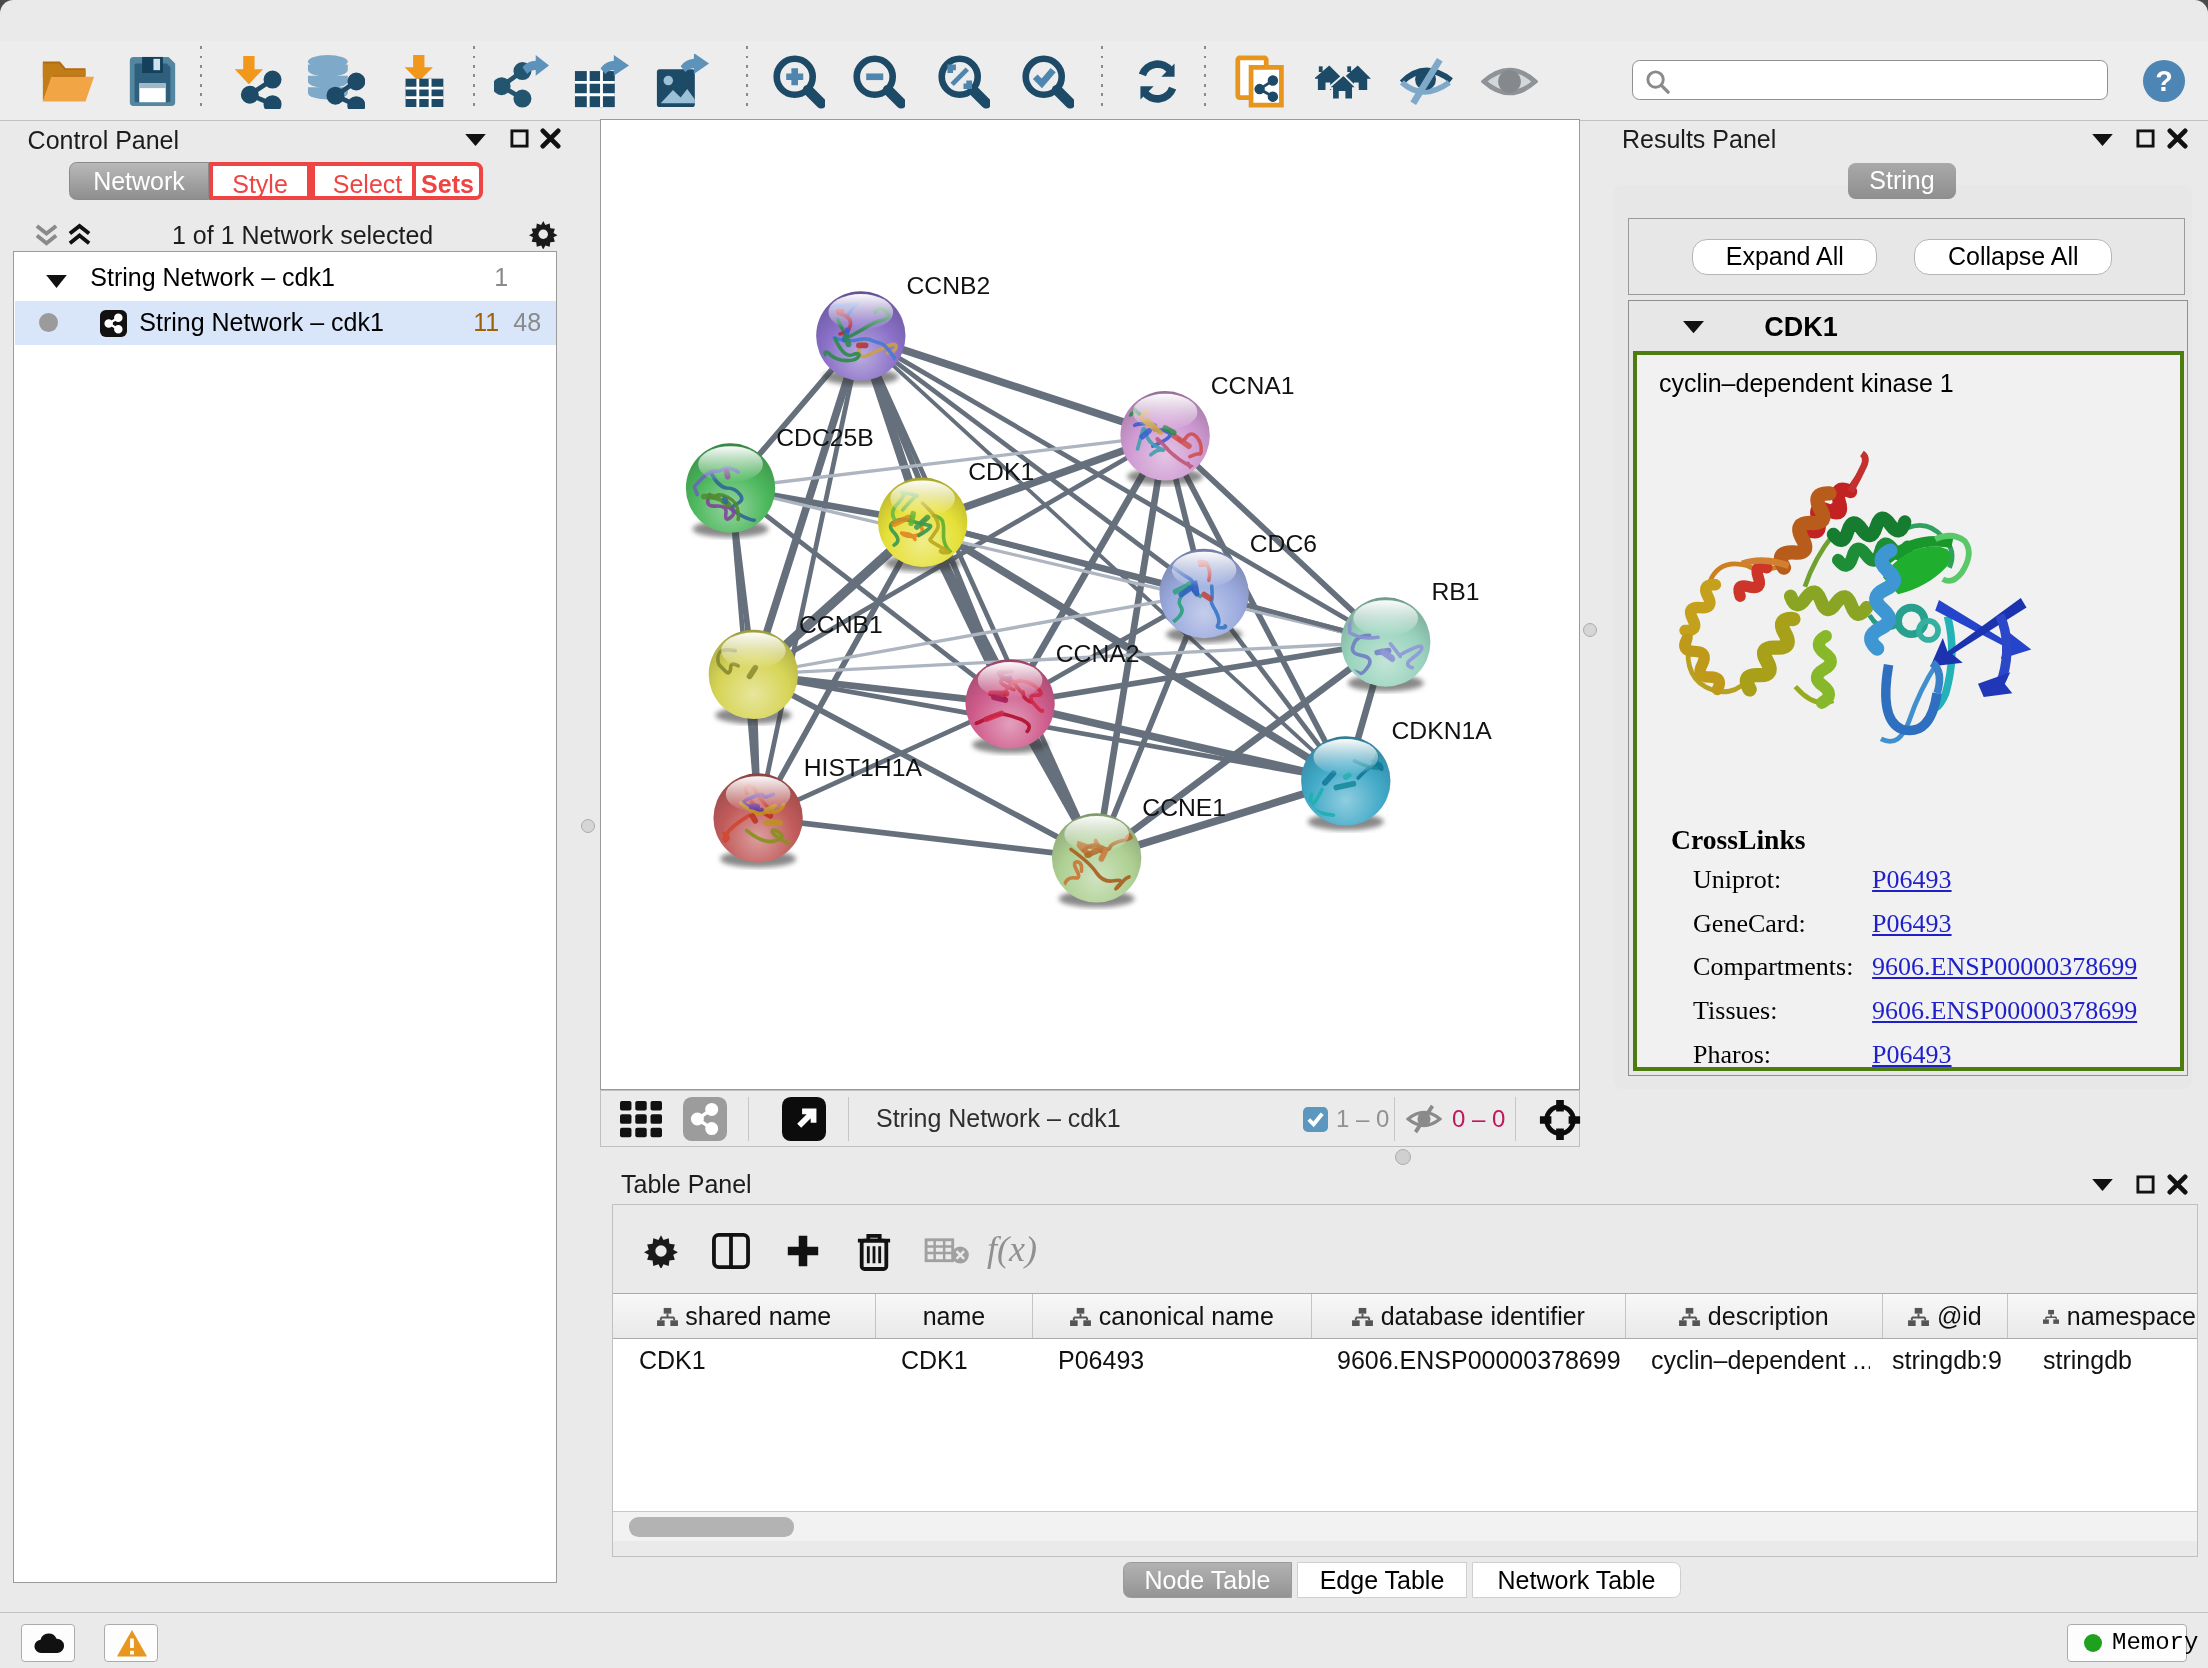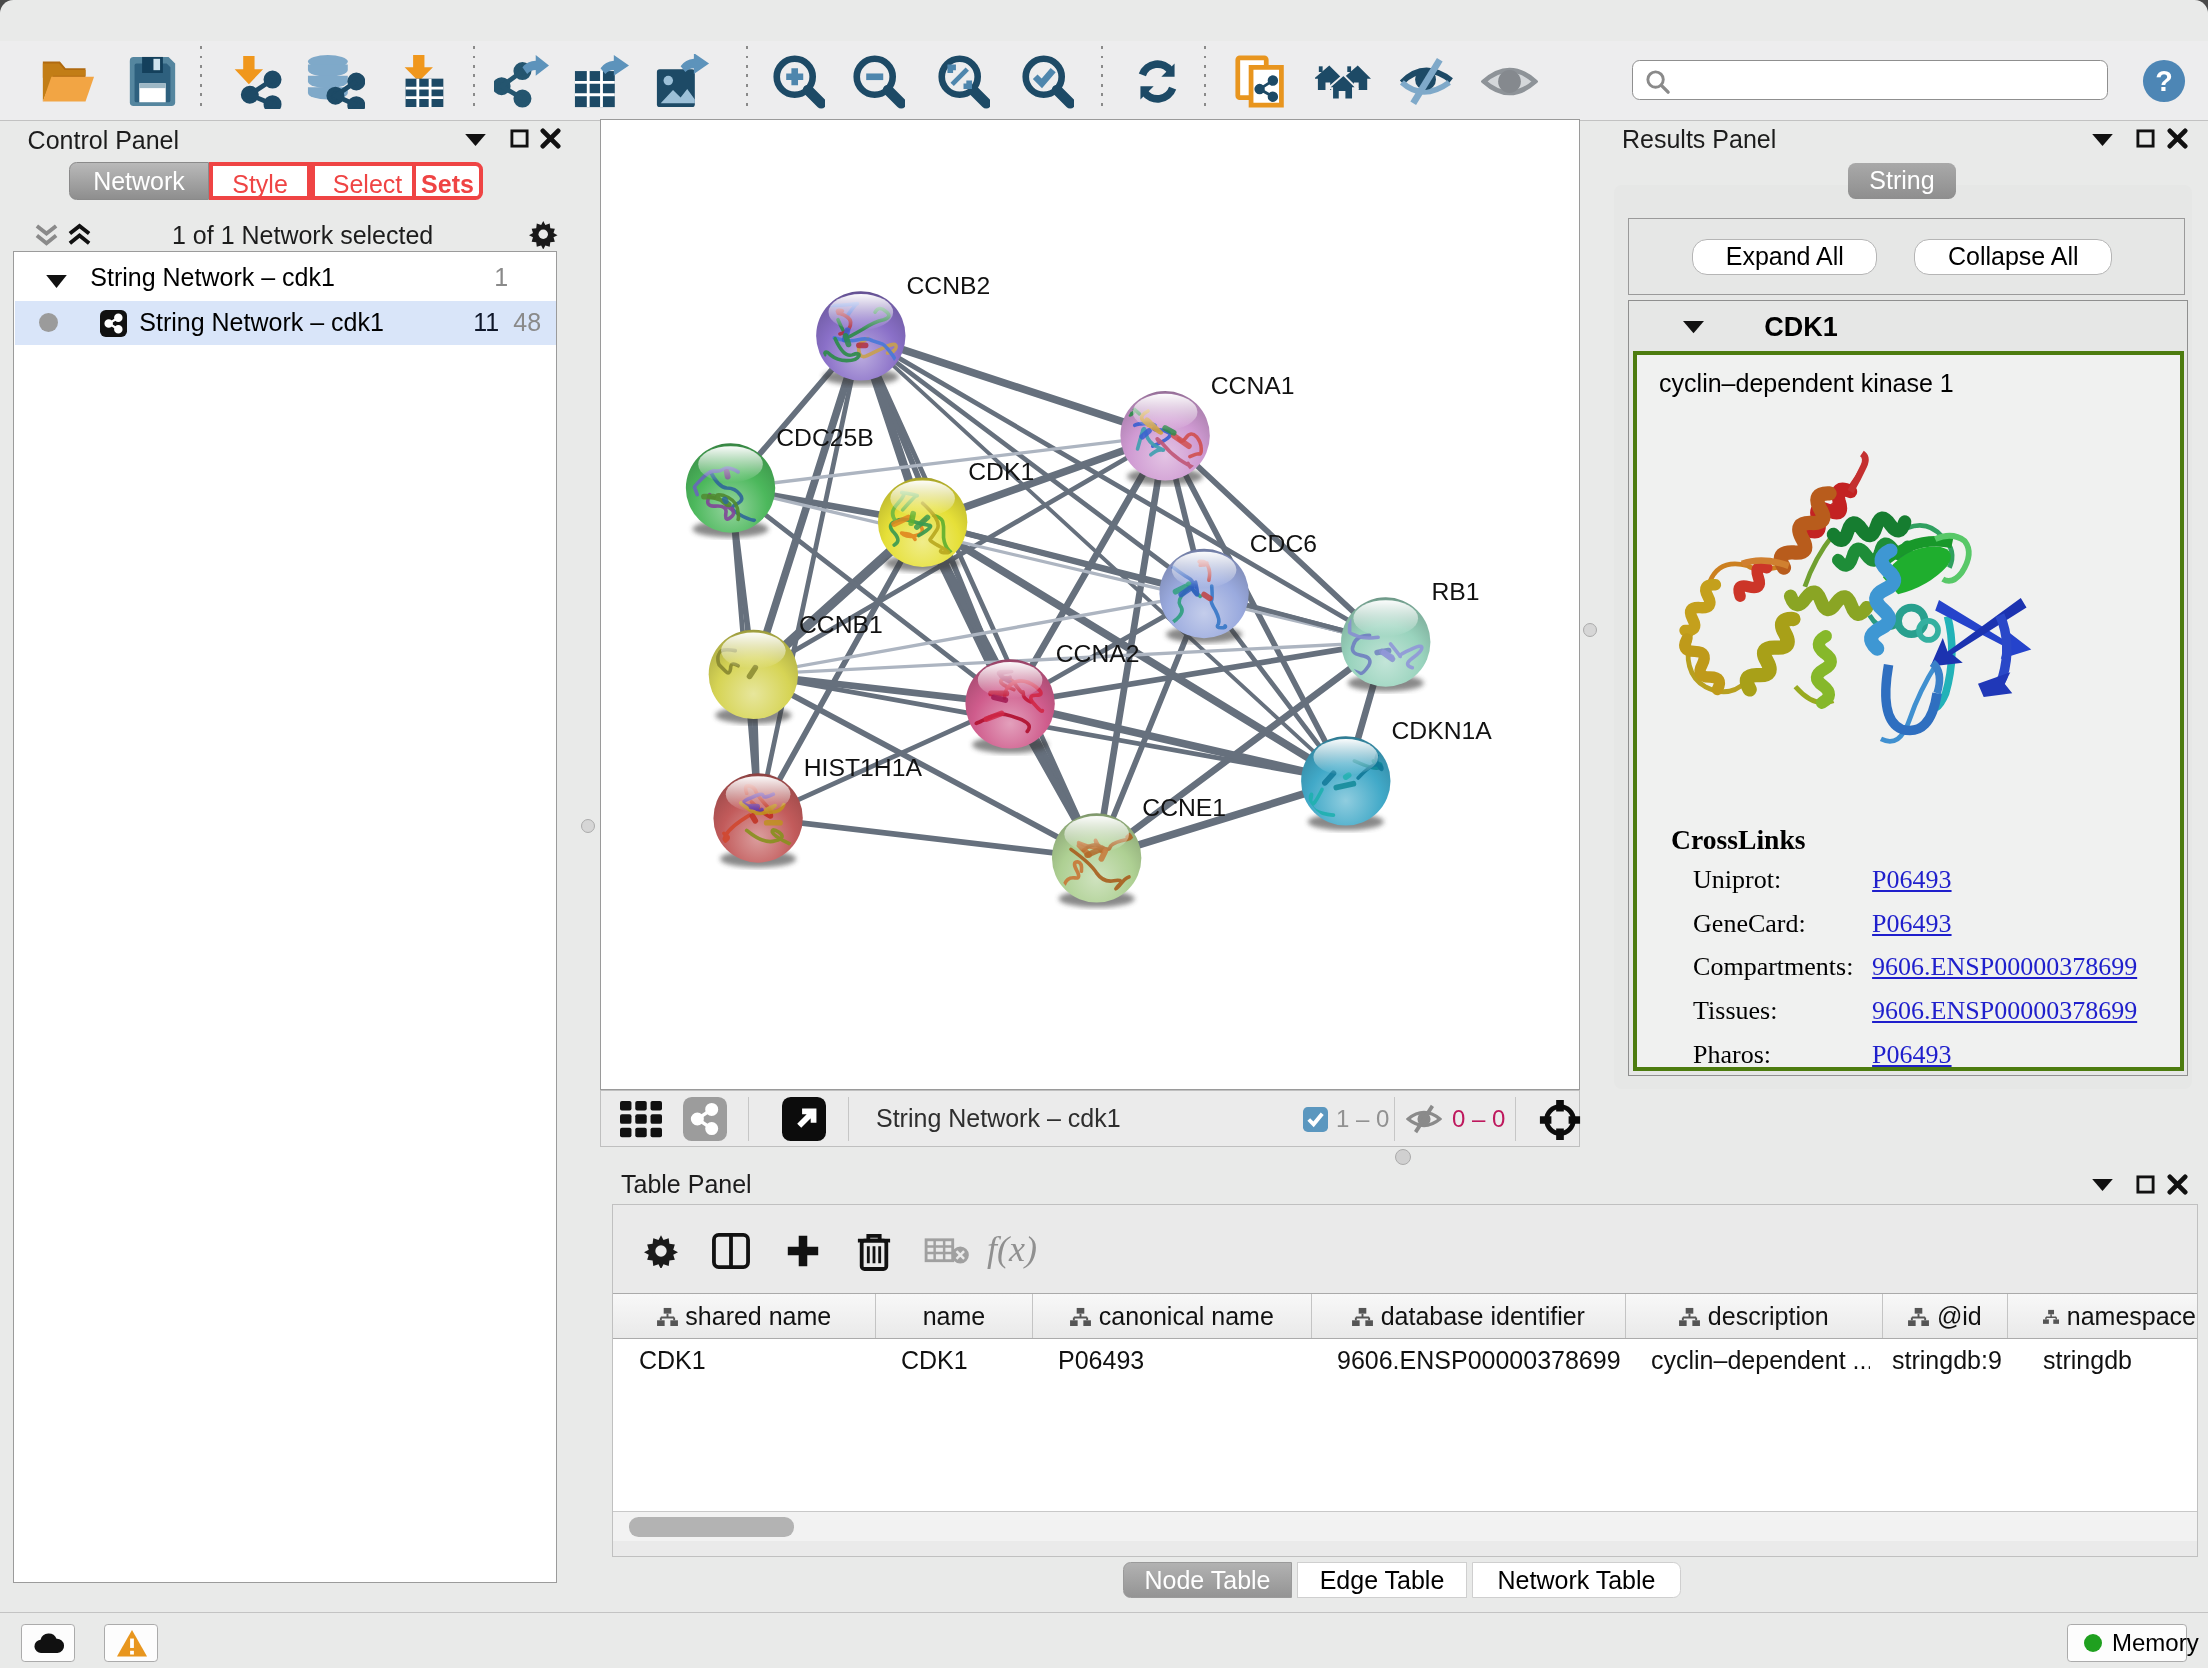--- a/index.html
+++ b/index.html
@@ -283,21 +283,21 @@
         <svg class="pico" style="left:85px;top:8.6px;" width="27" height="27" viewBox="0 0 28 28">
           <rect x="0" y="0" width="28" height="28" rx="6" fill="#111"></rect>
           <g fill="#fff" stroke="#fff" stroke-width="2.4">
             <circle cx="19" cy="8" r="3.2"></circle>
               <circle cx="9" cy="14" r="3.2"></circle>
               <circle cx="19" cy="20" r="3.2"></circle>
             <path d="M19 8 9 14 19 20" fill="none"></path>
           </g>
         </svg>
         <div style="position:absolute; left:124px; top:6.7px; font-size:25px;">String Network – cdk1</div>
-        <div style="position:absolute; left:458px; top:6.7px; font-size:25px; color:#0f172a;">11</div>
+        <div style="position:absolute; left:458px; top:6.7px; font-size:25px; color:#a16207;">11</div>
         <div style="position:absolute; left:498px; top:6.7px; font-size:25px; color:#8a8a8a;">48</div>
       </div>
     </div>
   </div>
 
   <div id="netview">
 <svg id="netsvg" style="position:absolute;left:0;top:0;" width="978" height="969" viewBox="0 0 1028 1019">
 <defs>
 <radialGradient id="gB2" cx="0.5" cy="0.72" r="0.75">
             <stop offset="0" stop-color="#bbacdf"></stop>
@@ -846,19 +846,19 @@
         <path d="M9 22 a7 7 0 0 1 -1 -14 a9 9 0 0 1 17 -1 a6.5 6.5 0 0 1 1 15 z" fill="#111"></path>
       </svg>
     </div>
     <div class="sbtn" style="left:104px; width:54px;">
       <svg style="position:absolute;left:10.5px;top:4.8px;" width="32" height="28.5" viewBox="0 0 34 30">
         <path d="M17 1 L33 29 H1 z" fill="#e8961e"></path>
         <rect x="15" y="10" width="4" height="10" fill="#fff"></rect>
         <rect x="15" y="23" width="4" height="4" fill="#fff"></rect>
       </svg>
     </div>
-    <div class="sbtn" style="left:2067px; width:120px;">
+    <div class="sbtn" style="left:2067px; width:120px;font-family:Liberation Mono, monospace;">
       <div style="position:absolute; left:16px; top:9.5px; width:18px; height:18px; border-radius:50%; background:#1fa01f;"></div>
       <div style="position:absolute; left:44px; top:4.8px; font-size:24px;">Memory</div>
     </div>
   </div>
 </div>
 
 
 </body></html>

